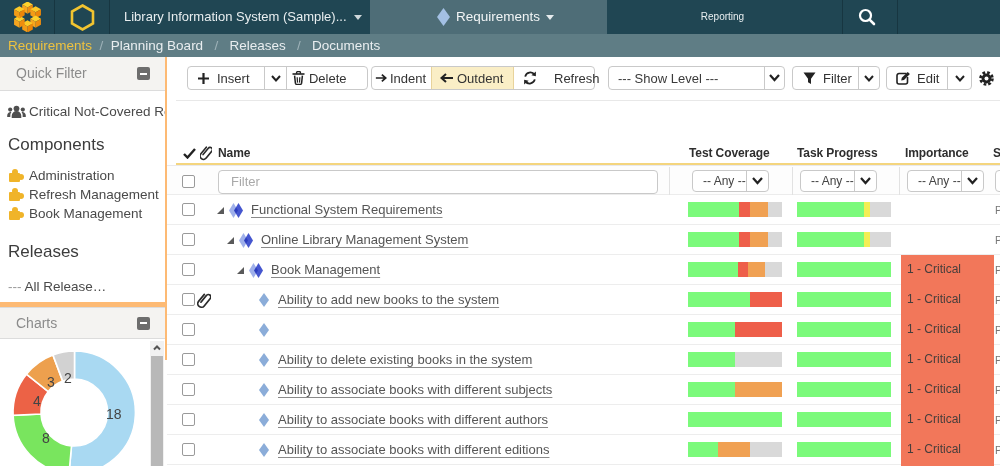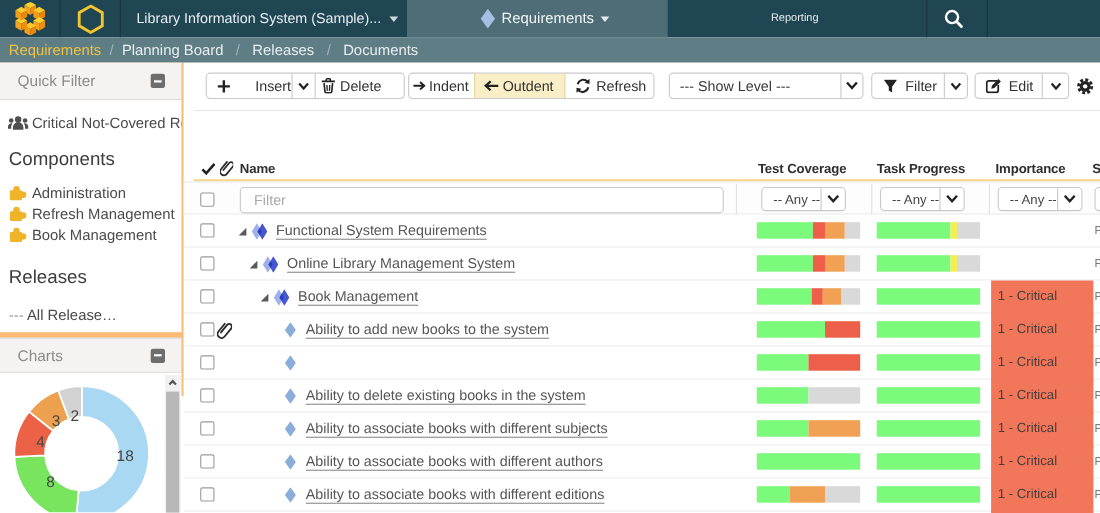--- a/index.html
+++ b/index.html
@@ -154,21 +154,21 @@
   </div>
 </div>
 
 <div id="main">
 
   <div class="tbgroup" style="left:20px; width:181px">
     <div class="tbcell" style="width:77px">
         <svg style="margin-left:9px" width="13" height="13" viewBox="0 0 13 13">
           <path d="M6.5 1v11M1 6.5h11" stroke="#222" stroke-width="2.2"></path>
         </svg>
-        <span style="margin-left:22px">Insert</span>
+        <span style="margin-left:7px">Insert</span>
       </div>
     <div class="tbdiv"></div>
     <div class="tbcell" style="width:21px;justify-content:center">
         <svg width="10" height="7" viewBox="0 0 10 7">
           <polyline points="1,1 5,5.5 9,1" fill="none" stroke="#222" stroke-width="2"></polyline>
         </svg>
       </div>
     <div class="tbdiv"></div>
     <div class="tbcell" style="width:81px">
         <svg style="margin-left:5px;flex-shrink:0" width="13" height="14" viewBox="0 0 13 14">
@@ -194,21 +194,21 @@
         </svg>
         <span style="margin-left:3px">Outdent</span>
       </div>
     <div class="tbcell" style="width:80px">
         <svg style="margin-left:9px;flex-shrink:0" width="14" height="14" viewBox="0 0 14 14">
       <path d="M2.2 5.6A5.3 5.3 0 0 1 11.6 3.6" fill="none" stroke="#222" stroke-width="1.8"></path>
       <polygon points="12.9,0.6 12.9,5.3 8.4,4.3" fill="#222"></polygon>
       <path d="M11.8 8.4A5.3 5.3 0 0 1 2.4 10.4" fill="none" stroke="#222" stroke-width="1.8"></path>
       <polygon points="1.1,13.4 1.1,8.7 5.6,9.7" fill="#222"></polygon>
     </svg>
-        <span style="margin-left:5px">Refresh</span>
+        <span style="margin-left:17px">Refresh</span>
       </div>
   </div>
   <div class="tbgroup" style="left:441px; width:177px">
     <div class="tbcell" style="flex:1;padding-left:9px;color:#3a3a3a">--- Show Level ---</div>
     <div class="tbdiv"></div>
     <div class="tbcell" style="width:19px;justify-content:center">
         <svg width="11" height="8" viewBox="0 0 11 8">
           <polyline points="1,1 5.5,6 10,1" fill="none" stroke="#222" stroke-width="2.2"></polyline>
         </svg>
       </div>

